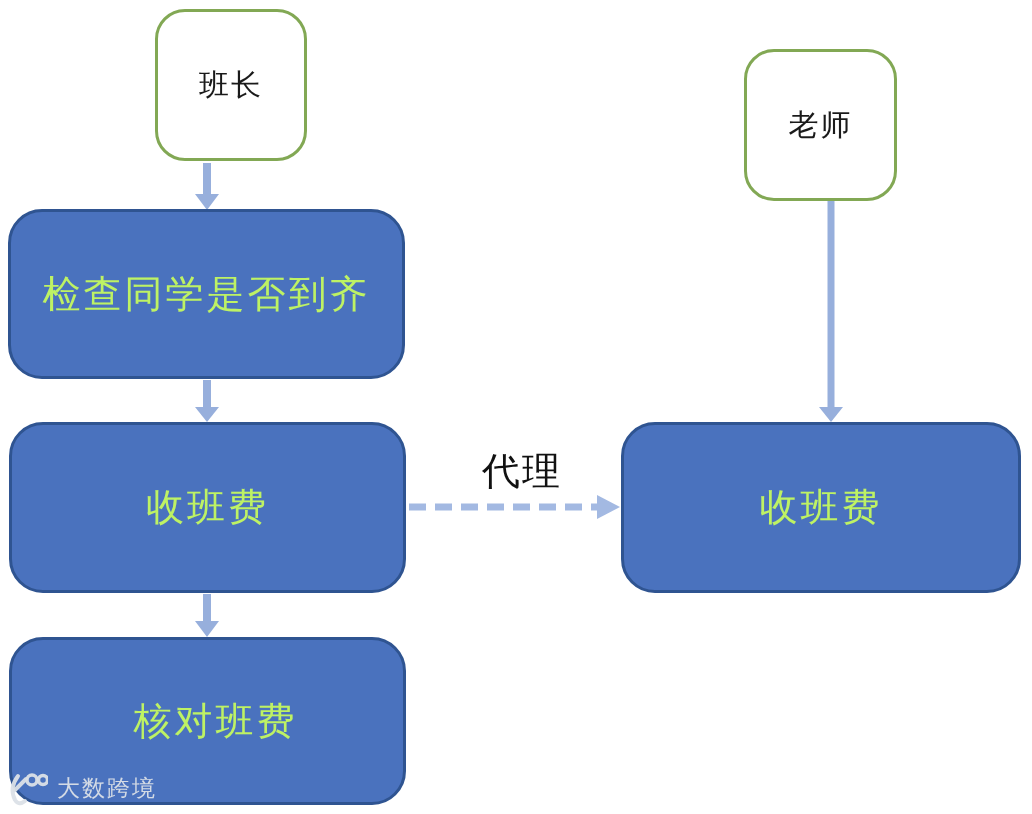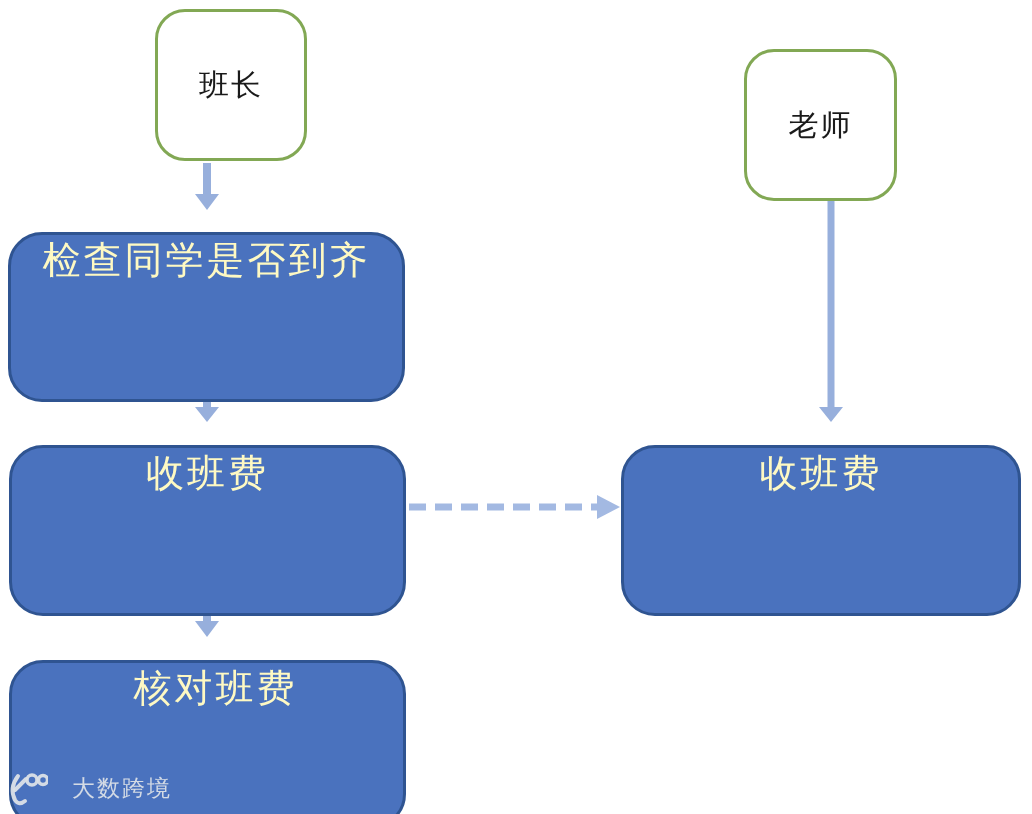--- a/index.html
+++ b/index.html
@@ -23,26 +23,25 @@
     font-size: 30px;
     color: #1a1a1a;
     letter-spacing: 2px;
   }
   .process {
     position: absolute;
     background: #4a72be;
     border: 3px solid #2f5491;
     border-radius: 34px;
     display: flex;
-    align-items: flex-start;
+    align-items: center;
     justify-content: center;
     font-size: 38px;
-    color: #fef9c3;
+    color: #bef264;
     letter-spacing: 3px;
-    margin-top: 23px;
   }
   .actor-monitor  { left: 131px; top:   9px; width: 152px; height: 152px; margin-left: 24px; }
   .actor-teacher  { left: 744px; top:   9px; width: 153px; height: 152px; margin-top: 40px; }
   .proc-check     { left:   8px; top: 209px; width: 397px; height: 170px; }
   .proc-collect-l { left:   9px; top: 422px; width: 397px; height: 171px; }
   .proc-verify    { left:   9px; top: 637px; width: 397px; height: 168px; padding-left: 16px; }
   .proc-collect-r { left: 621px; top: 422px; width: 400px; height: 171px; }
   .edge-label {
     position: absolute;
     left: 446px; top: 446px;
@@ -56,21 +55,21 @@
     position: absolute;
     left: 0; top: 0;
     width: 1032px; height: 814px;
     pointer-events: none;
   }
   .watermark {
     position: absolute;
     left: 6px; top: 770px;
     display: flex;
     align-items: center;
-    gap: 24px;
+    gap: 9px;
     color: rgba(219, 224, 231, 0.95);
     font-size: 23px;
     letter-spacing: 2px;
   }
 </style>
 </head>
 <body>
 
 <div class="canvas">
 
@@ -115,20 +114,21 @@
   <div class="process proc-collect-l">
     <span>收班费</span>
   </div>
   <div class="process proc-verify">
     <span>核对班费</span>
   </div>
   <div class="process proc-collect-r">
     <span>收班费</span>
   </div>
 
+  <div class="edge-label">代理</div>
 
   <div class="watermark">
     <svg width="42" height="36" viewBox="0 0 42 36">
       <path d="M12 6 Q3 18 9 30 Q13 36 19 31" fill="none" stroke="rgba(219,224,231,0.95)" stroke-width="4" stroke-linecap="round"></path>
       <path d="M9 20 L20 9" fill="none" stroke="rgba(219,224,231,0.95)" stroke-width="4" stroke-linecap="round"></path>
       <circle cx="26" cy="10" r="5" fill="none" stroke="rgba(219,224,231,0.95)" stroke-width="3.5"></circle>
       <circle cx="37" cy="10" r="4.5" fill="none" stroke="rgba(219,224,231,0.95)" stroke-width="3.5"></circle>
     </svg>
     <span>大数跨境</span>
   </div>

